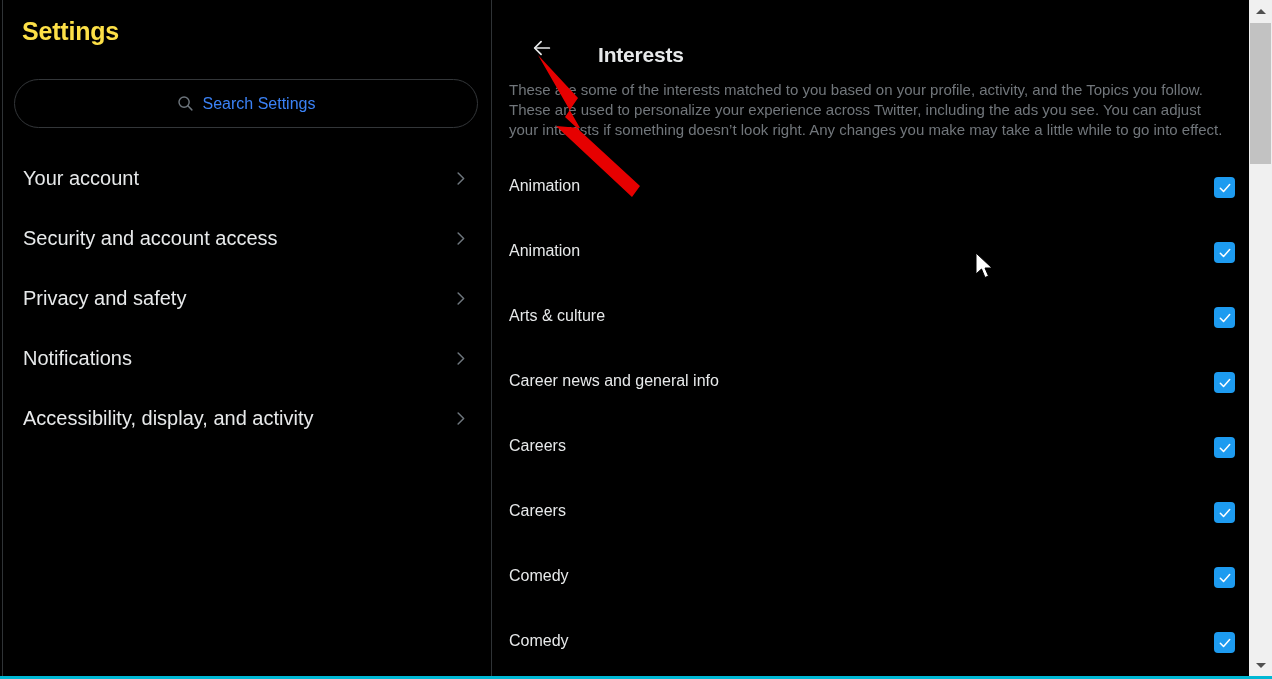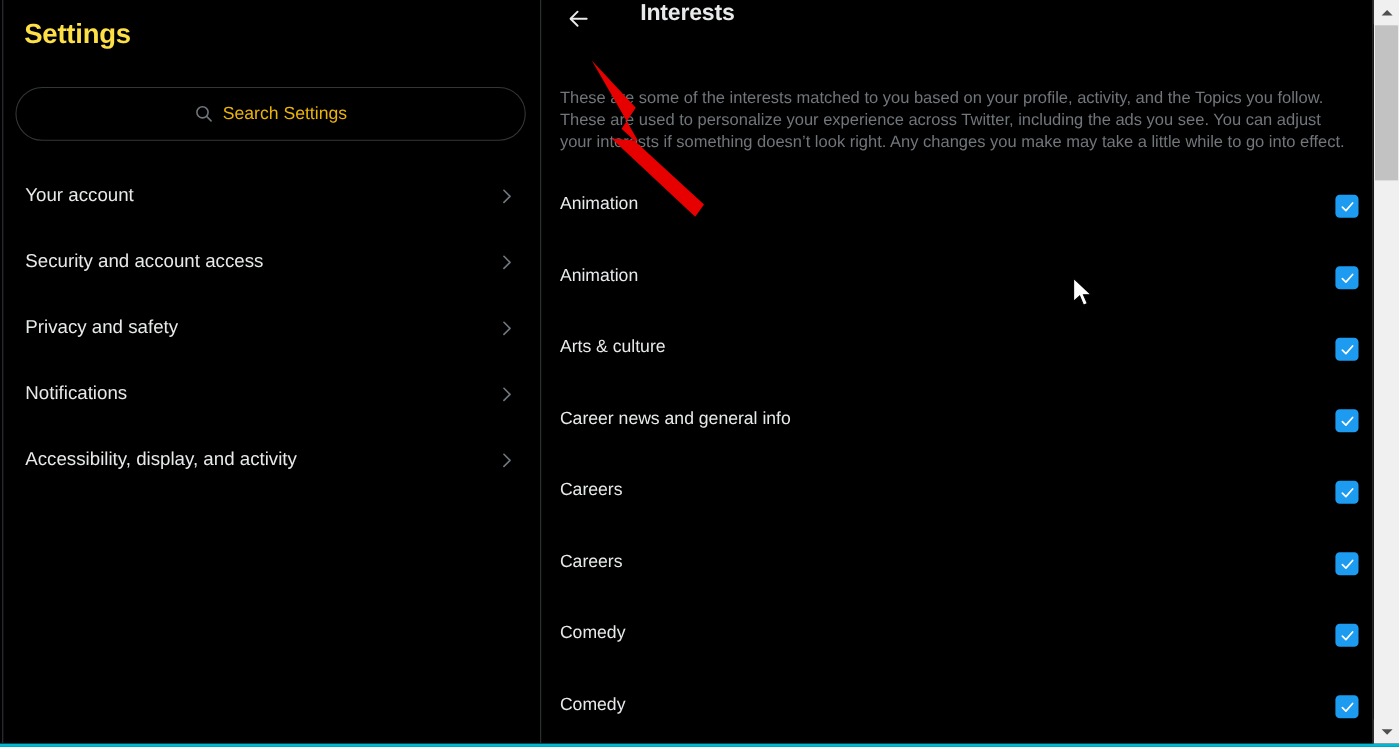--- a/index.html
+++ b/index.html
@@ -83,51 +83,51 @@
     cursor: text;
   }
   .search-inner {
     display: flex;
     align-items: center;
     gap: 9px;
   }
   .search-icon svg { display: block; }
   .search-placeholder {
     font-size: 16px;
-    color: #eab308;
+    color: #3b82f6;
   }
 
   .nav-list {
     position: absolute;
     left: 0;
     top: 148px;
     width: 492px;
   }
   .nav-item {
     height: 60px;
     display: flex;
     align-items: center;
     justify-content: space-between;
     padding: 0 22px 0 23px;
     box-sizing: border-box;
     cursor: pointer;
   }
   .nav-label {
-    font-size: 17px;
+    font-size: 20px;
     color: #e7e9ea;
   }
   .chevron svg { display: block; }
 
   
   .panel-header {
     position: absolute;
-    left: 0; top: 0;
+    left: 16px; top: 0;
     height: 67px;
     display: flex;
-    align-items: flex-start;
+    align-items: flex-end;
     padding-left: 16px;
   }
   .back-button {
     width: 36px; height: 36px;
     border-radius: 50%;
     display: flex;
     align-items: center;
     justify-content: center;
     cursor: pointer;
     background: transparent;

